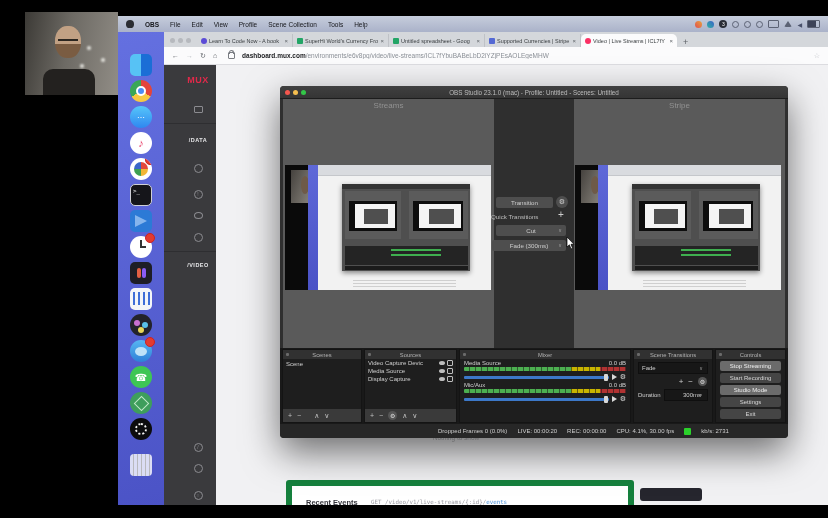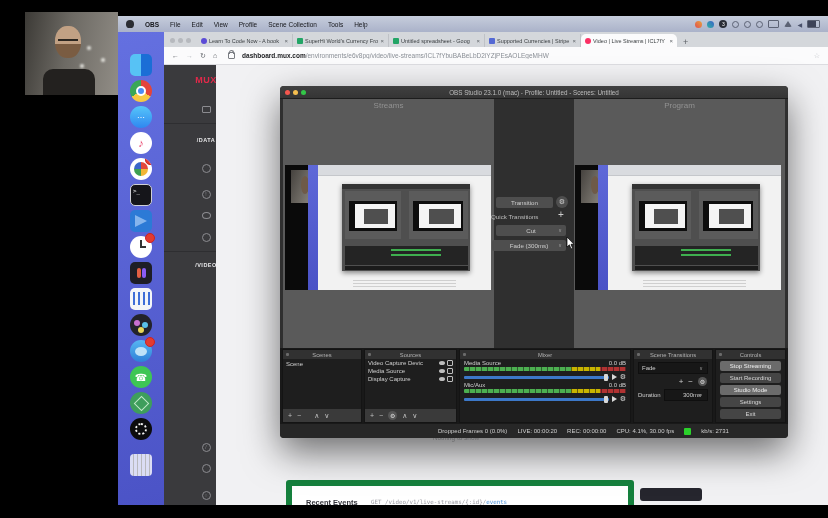--- a/index.html
+++ b/index.html
@@ -82,21 +82,21 @@
   .lock{width:5px;height:5px;border:1px solid #7a7d82;border-radius:1px;position:relative;margin-left:4px;}
   .lock::before{content:"";position:absolute;left:0px;top:-3px;width:3px;height:3px;border:1px solid #7a7d82;border-bottom:none;border-radius:3px 3px 0 0;}
   .url{font-size:6.5px;white-space:nowrap;overflow:hidden;}
   .url b{color:#202124;font-weight:bold;}
   .url span{color:#8a8f96;}
   .star{margin-left:auto;color:#b9bcc2;font-size:7px;}
 
   
   #content{left:0;top:33px;width:664px;height:440px;display:flex;}
   #sidebar{width:52px;height:440px;background:#3a3a3d;position:relative;flex:0 0 auto;}
-  .sb{position:absolute;left:16px;width:52px;text-align:center;color:#9a9a9e;}
+  .sb{position:absolute;left:8px;width:52px;text-align:center;color:#9a9a9e;}
   .sb-logo{font-size:9px;font-weight:bold;letter-spacing:.5px;}
   .sb-label{font-size:5.5px;font-weight:bold;color:#e8e8ea;letter-spacing:.5px;}
   .sb-ic{display:inline-block;width:9px;height:9px;border:1px solid #8b8b90;border-radius:50%;box-sizing:border-box;font-size:5px;line-height:7px;color:#8b8b90;}
   .sb-folder{border-radius:1px;height:7px;margin-top:1px;}
   .sb-divider{position:absolute;left:0;width:52px;height:1px;background:#2e2e31;}
   #page{flex:1;position:relative;background:#f1f1f3;height:440px;}
   .side-link{font-size:5.5px;color:#8a8a8e;text-decoration:underline;}
   .nothing{font-size:6.5px;color:#b4b4b8;}
   #card{left:70px;top:415px;width:348px;height:42px;background:#fff;border:6px solid #15803d;border-radius:3px 3px 0 0;box-sizing:border-box;}
   .card-title{position:absolute;left:14px;top:12px;font-size:7.5px;font-weight:bold;color:#33333a;}
@@ -364,21 +364,21 @@
                   </div>
               </div>
               <div class="mf-docks"></div>
               <div class="mf-status"></div>
             </div>
           </div>
         </div>
       </div>
 
       <div class="a canvas" style="left:294px;top:13px;width:211px;height:249px">
-        <span class="pane-label">Program</span>
+        <span class="pane-label">Stripe</span>
         <div class="mini-frame" style="left:1px;top:66px;width:206px;height:125px">
           <div class="mf-cam"></div>
           <div class="mf-dock"></div>
           <div class="mf-page">
             <div class="mf-strip"></div>
             <div class="mf-lines"></div>
             <div class="mf-obs">
               <div class="mf-title"></div>
               <div class="mf-can" style="left:2%;width:44%">
                 <div class="mf-scr">

